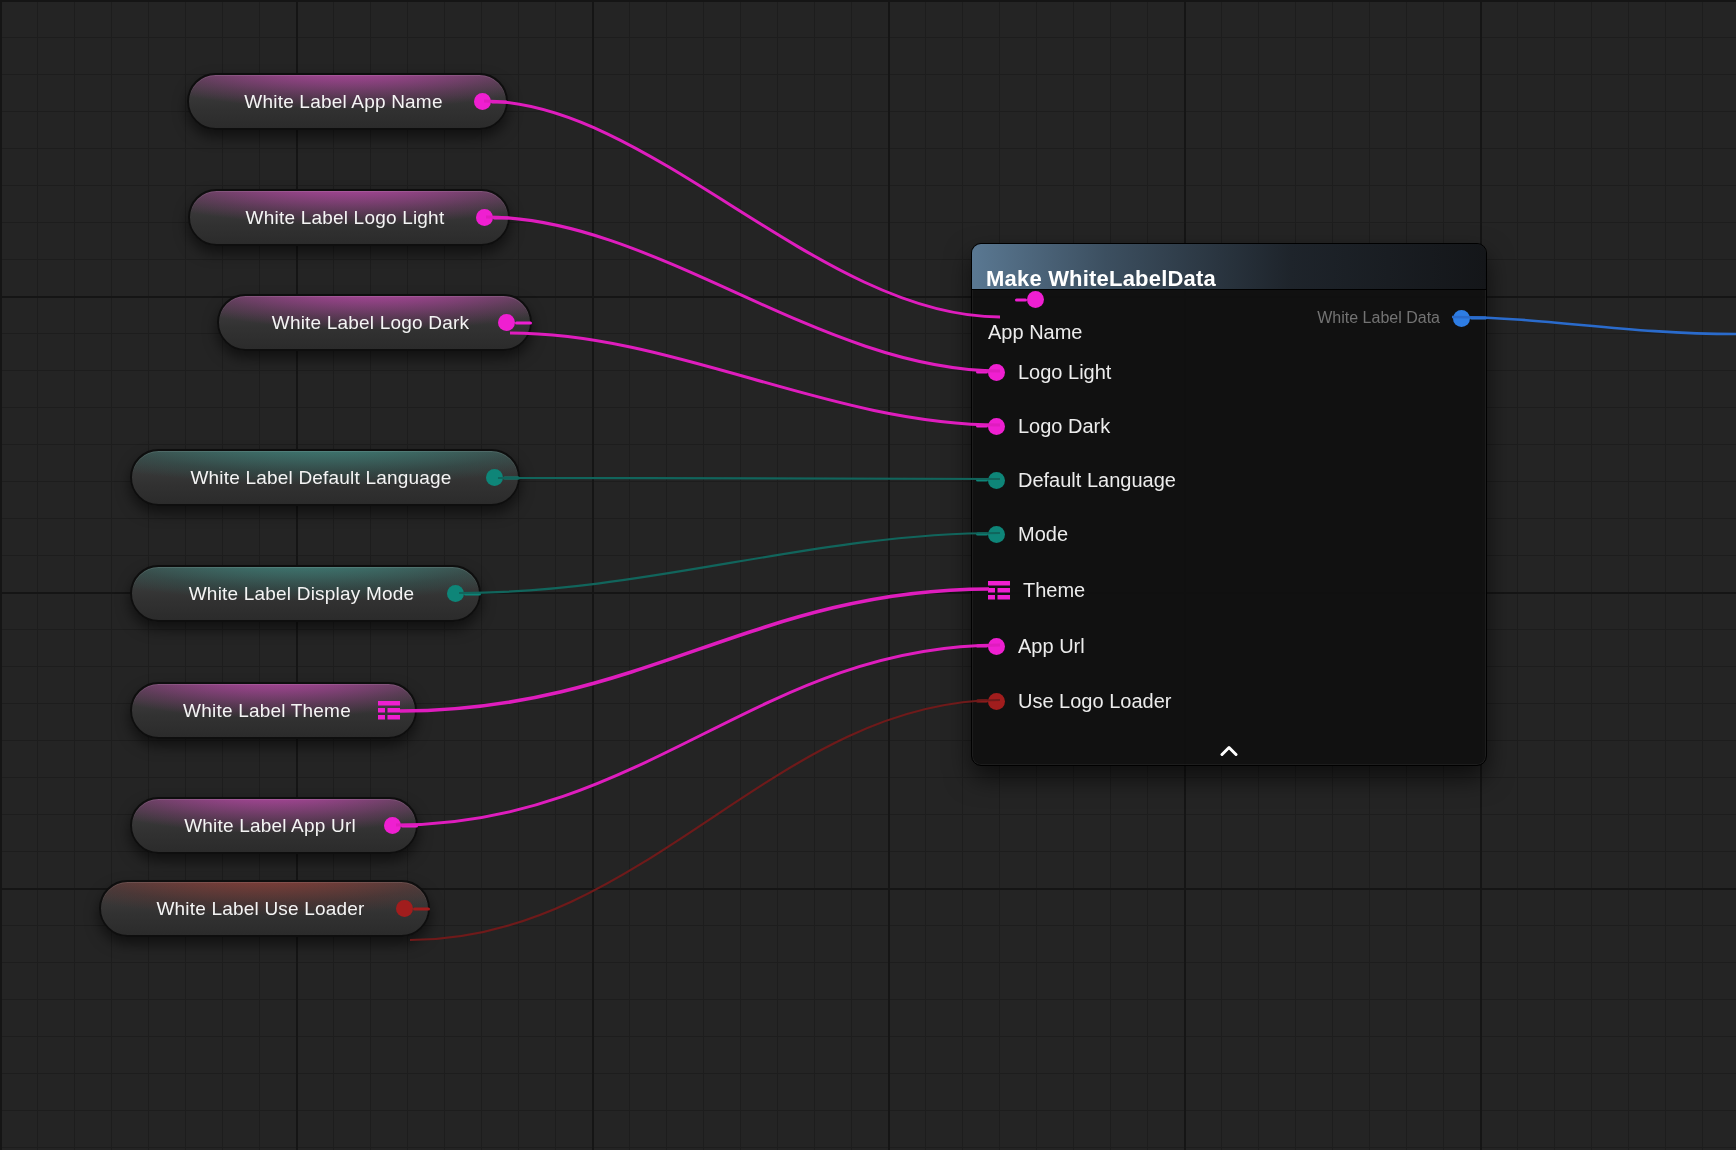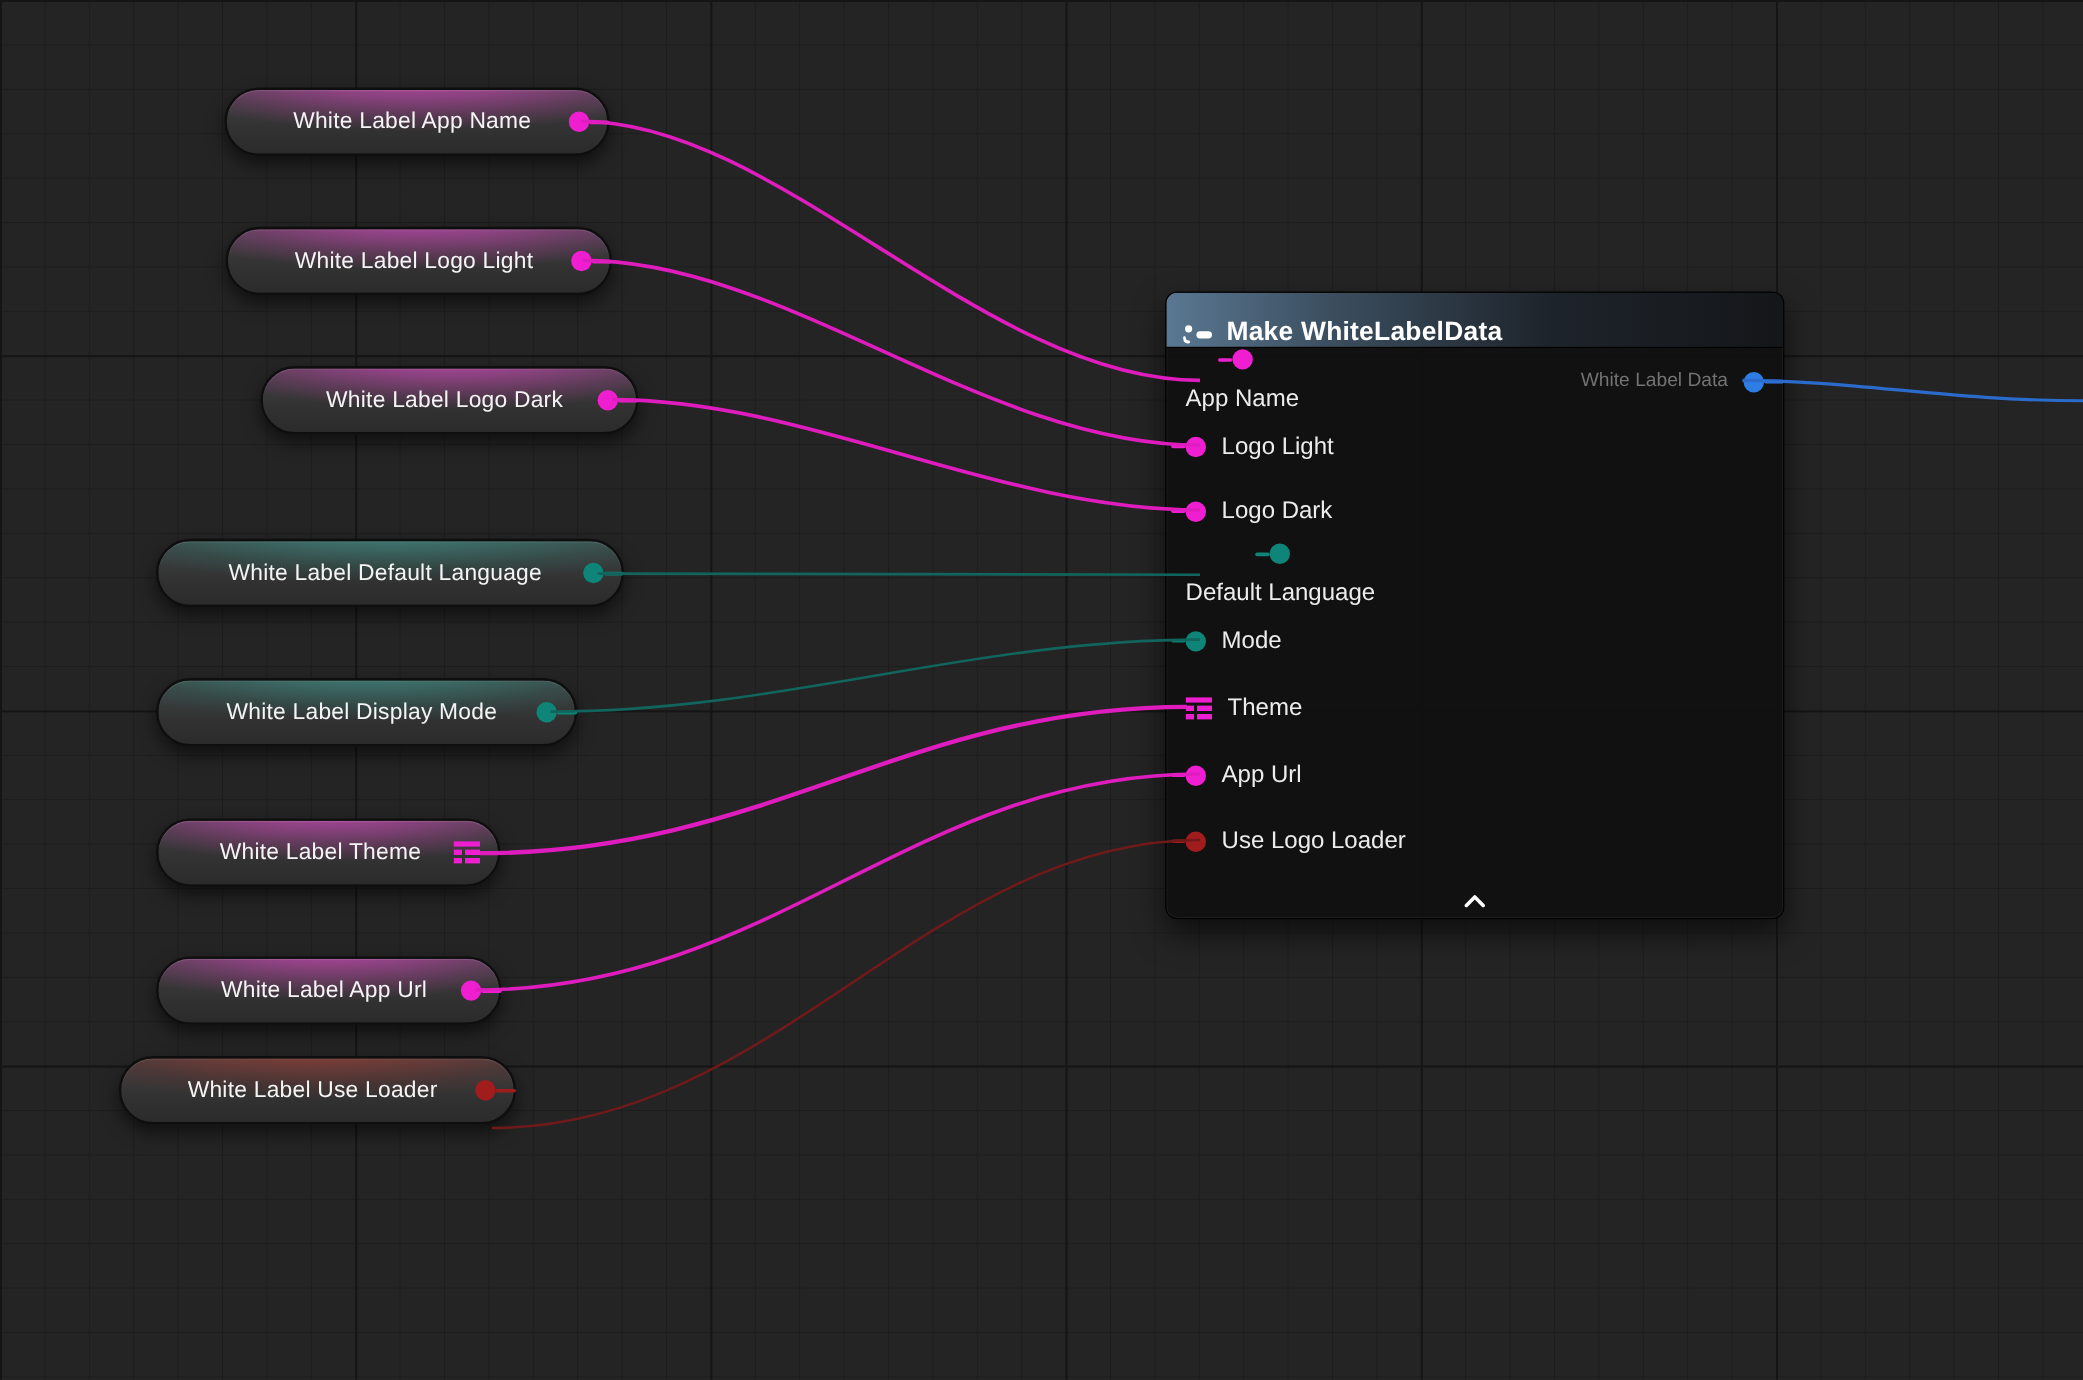--- a/index.html
+++ b/index.html
@@ -65,24 +65,25 @@
 
   
   .make-node{
     position:absolute;left:971px;top:243px;width:516px;height:523px;box-sizing:border-box;
     background:rgba(17,17,17,.97);
     border:1px solid #000;border-radius:10px;
     box-shadow:0 12px 26px rgba(0,0,0,.6), inset 0 0 0 1px rgba(255,255,255,.05);
   }
   .make-header{
     height:45px;border-radius:9px 9px 0 0;
-    display:flex;align-items:flex-end;gap:10px;
+    display:flex;align-items:flex-start;gap:22px;
     padding:0 14px;
     background:linear-gradient(90deg,#5a7892 0%, #3c4f60 26%, #1e242b 62%, #141619 100%);
     border-bottom:1px solid #000;
+    flex-direction:column;
   }
   .make-title{color:#ffffff;font-size:22px;font-weight:bold;letter-spacing:.2px;white-space:nowrap;}
   .make-body{position:absolute;inset:45px 0 0 0;}
   .make-row{
     position:absolute;left:16px;height:54px;
     display:flex;align-items:center;gap:13px;
   }
   .make-row .row-label{color:#ececec;font-size:20px;white-space:nowrap;}
   .output-row{
     position:absolute;right:16px;top:47px;height:54px;
@@ -106,21 +107,21 @@
   <div class="var-node tint-pink" style="left:187px;top:73px;width:321px;">
     <span class="var-label">White Label App Name</span>
     <span class="pin pin-pink stub-right"></span>
   </div>
 
   <div class="var-node tint-pink" style="left:188px;top:189px;width:322px;">
     <span class="var-label">White Label Logo Light</span>
     <span class="pin pin-pink stub-right"></span>
   </div>
 
-  <div class="var-node tint-pink" style="left:217px;top:305px;width:315px;justify-content:flex-end;">
+  <div class="var-node tint-pink" style="left:217px;top:294px;width:315px;justify-content:flex-end;">
     <span class="var-label">White Label Logo Dark</span>
     <span class="pin pin-pink stub-right"></span>
   </div>
 
   <div class="var-node tint-teal" style="left:130px;top:449px;width:390px;">
     <span class="var-label">White Label Default Language</span>
     <span class="pin pin-teal stub-right"></span>
   </div>
 
   <div class="var-node tint-teal" style="left:130px;top:565px;width:351px;">
@@ -167,21 +168,21 @@
         <span class="row-label">App Name</span>
       </div>
       <div class="make-row" style="top:56px;">
         <span class="pin pin-pink stub-left"></span>
         <span class="row-label">Logo Light</span>
       </div>
       <div class="make-row" style="top:110px;">
         <span class="pin pin-pink stub-left"></span>
         <span class="row-label">Logo Dark</span>
       </div>
-      <div class="make-row" style="top:164px;flex-direction:column;">
+      <div class="make-row" style="top:164px;">
         <span class="pin pin-teal stub-left"></span>
         <span class="row-label">Default Language</span>
       </div>
       <div class="make-row" style="top:218px;">
         <span class="pin pin-teal stub-left"></span>
         <span class="row-label">Mode</span>
       </div>
       <div class="make-row" style="top:274px;">
         <span class="pin struct-pin">
           <svg width="22" height="19" viewBox="0 0 22 19">

